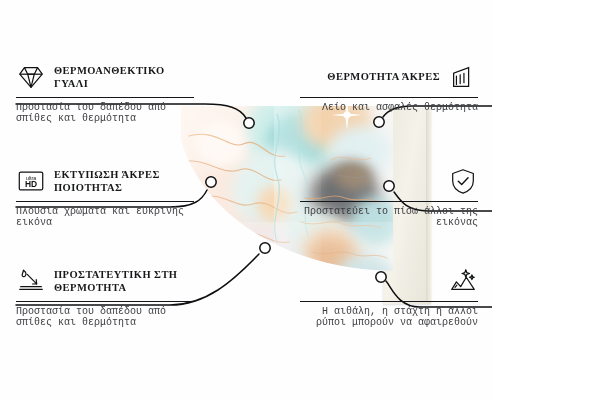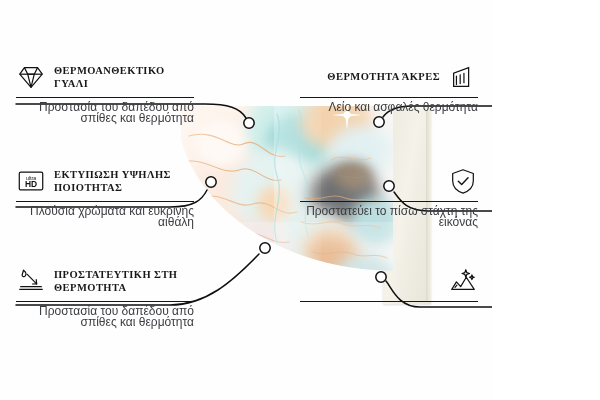--- a/index.html
+++ b/index.html
@@ -64,22 +64,22 @@
   .f-head{display:flex;align-items:center;gap:8px;}
   .feature.right .f-head{flex-direction:row-reverse;}
   .f-icon{width:30px;height:30px;flex:0 0 30px;display:block;}
   .f-title{
     font-family:"Liberation Serif", serif;
     font-size:10.5px;letter-spacing:.45px;line-height:13.5px;
     color:#17181a;font-weight:700;
   }
   .f-rule{height:0;border-top:1.1px solid #15161a;margin:5px 0 4px 0;}
   .f-sub{
-    font-family:Liberation Sans, sans-serif;
-    font-size:12px;line-height:11px;color:#3c3d41;text-align:right;
+    font-family:Liberation Mono, monospace;
+    font-size:10px;line-height:11px;color:#3c3d41;
   }
 
   .connectors{position:absolute;left:0;top:0;width:600px;height:400px;pointer-events:none;}
   .connectors path{fill:none;stroke:#0e0f11;stroke-width:1.5;stroke-linecap:round;}
   .connectors circle{fill:#ffffff;stroke:#0e0f11;stroke-width:1.5;}
 </style>
 </head>
 <body>
 
 <div id="stage">
@@ -179,24 +179,24 @@
     <div class="f-sub">Προστασία του δαπέδου από σπίθες και θερμότητα</div>
   </div>
 
   <div class="feature left" style="top:166px;">
     <div class="f-head">
       <svg class="f-icon" viewBox="0 0 32 32">
         <rect x="3.5" y="6.5" width="25" height="19" rx="1.6" fill="none" stroke="#111214" stroke-width="1.3"></rect>
         <text x="16" y="14.6" font-family="Liberation Sans, sans-serif" font-size="5.6" text-anchor="middle" fill="#111214">ultra</text>
         <text x="16" y="22.6" font-family="Liberation Sans, sans-serif" font-size="9" font-weight="bold" text-anchor="middle" fill="#111214">HD</text>
       </svg>
-      <div class="f-title">ΕΚΤΥΠΩΣΗ ΥΨΗΛΗΣ ΠΟΙΟΤΗΤΑΣ</div>
-    </div>
-    <div class="f-rule"></div>
-    <div class="f-sub">Πλούσια χρώματα και ευκρινής αιθάλη</div>
+      <div class="f-title">ΕΚΤΥΠΩΣΗ ΆΚΡΕΣ ΠΟΙΟΤΗΤΑΣ</div>
+    </div>
+    <div class="f-rule"></div>
+    <div class="f-sub">Πλούσια χρώματα και ευκρινής εικόνα</div>
   </div>
 
   <div class="feature left" style="top:266px;">
     <div class="f-head">
       <svg class="f-icon" viewBox="0 0 32 32">
         <g fill="none" stroke="#111214" stroke-width="1.3" stroke-linecap="round" stroke-linejoin="round">
           <path d="M8 4.5 C10.6 6.4 11.2 8.6 10 10.4 C8.9 12 7 11.6 6.6 10.2 C6.3 9 7.2 8.2 8 4.5 Z"></path>
           <path d="M12 9 L22 19"></path>
           <path d="M22 19 L17.6 19.2"></path>
           <path d="M22 19 L21.6 14.6"></path>
@@ -227,30 +227,31 @@
   </div>
 
   <div class="feature right" style="top:166px;">
     <div class="f-head">
       <svg class="f-icon" viewBox="0 0 32 32">
         <path d="M16 4 L27 8 V16 C27 22.4 22.2 26.8 16 29 C9.8 26.8 5 22.4 5 16 V8 Z" fill="none" stroke="#111214" stroke-width="1.3" stroke-linejoin="round"></path>
         <path d="M11 16.2 L14.6 19.8 L21.4 12.6" fill="none" stroke="#111214" stroke-width="1.5" stroke-linecap="round" stroke-linejoin="round"></path>
       </svg>
     </div>
     <div class="f-rule"></div>
-    <div class="f-sub">Προστατεύει το πίσω στάχτη της εικόνας</div>
+    <div class="f-sub">Προστατεύει το πίσω άλλοι της εικόνας</div>
   </div>
 
   <div class="feature right" style="top:266px;">
     <div class="f-head">
       <svg class="f-icon" viewBox="0 0 32 32">
         <g fill="none" stroke="#111214" stroke-width="1.3" stroke-linejoin="round" stroke-linecap="round">
           <path d="M4 25 L9 17 L13.5 22 L19.5 12 L28 25 Z"></path>
           <path d="M9.5 20.5 L7.5 22.8"></path>
           <path d="M19 4 L20 7 L23 8 L20 9 L19 12 L18 9 L15 8 L18 7 Z"></path>
           <path d="M25.5 9.5 L26.2 11.3 L28 12 L26.2 12.7 L25.5 14.5 L24.8 12.7 L23 12 L24.8 11.3 Z"></path>
         </g>
       </svg>
     </div>
     <div class="f-rule"></div>
+    <div class="f-sub">Η αιθάλη, η στάχτη ή άλλοι ρύποι μπορούν να αφαιρεθούν</div>
   </div>
 
 </div>
 
 </body></html>

